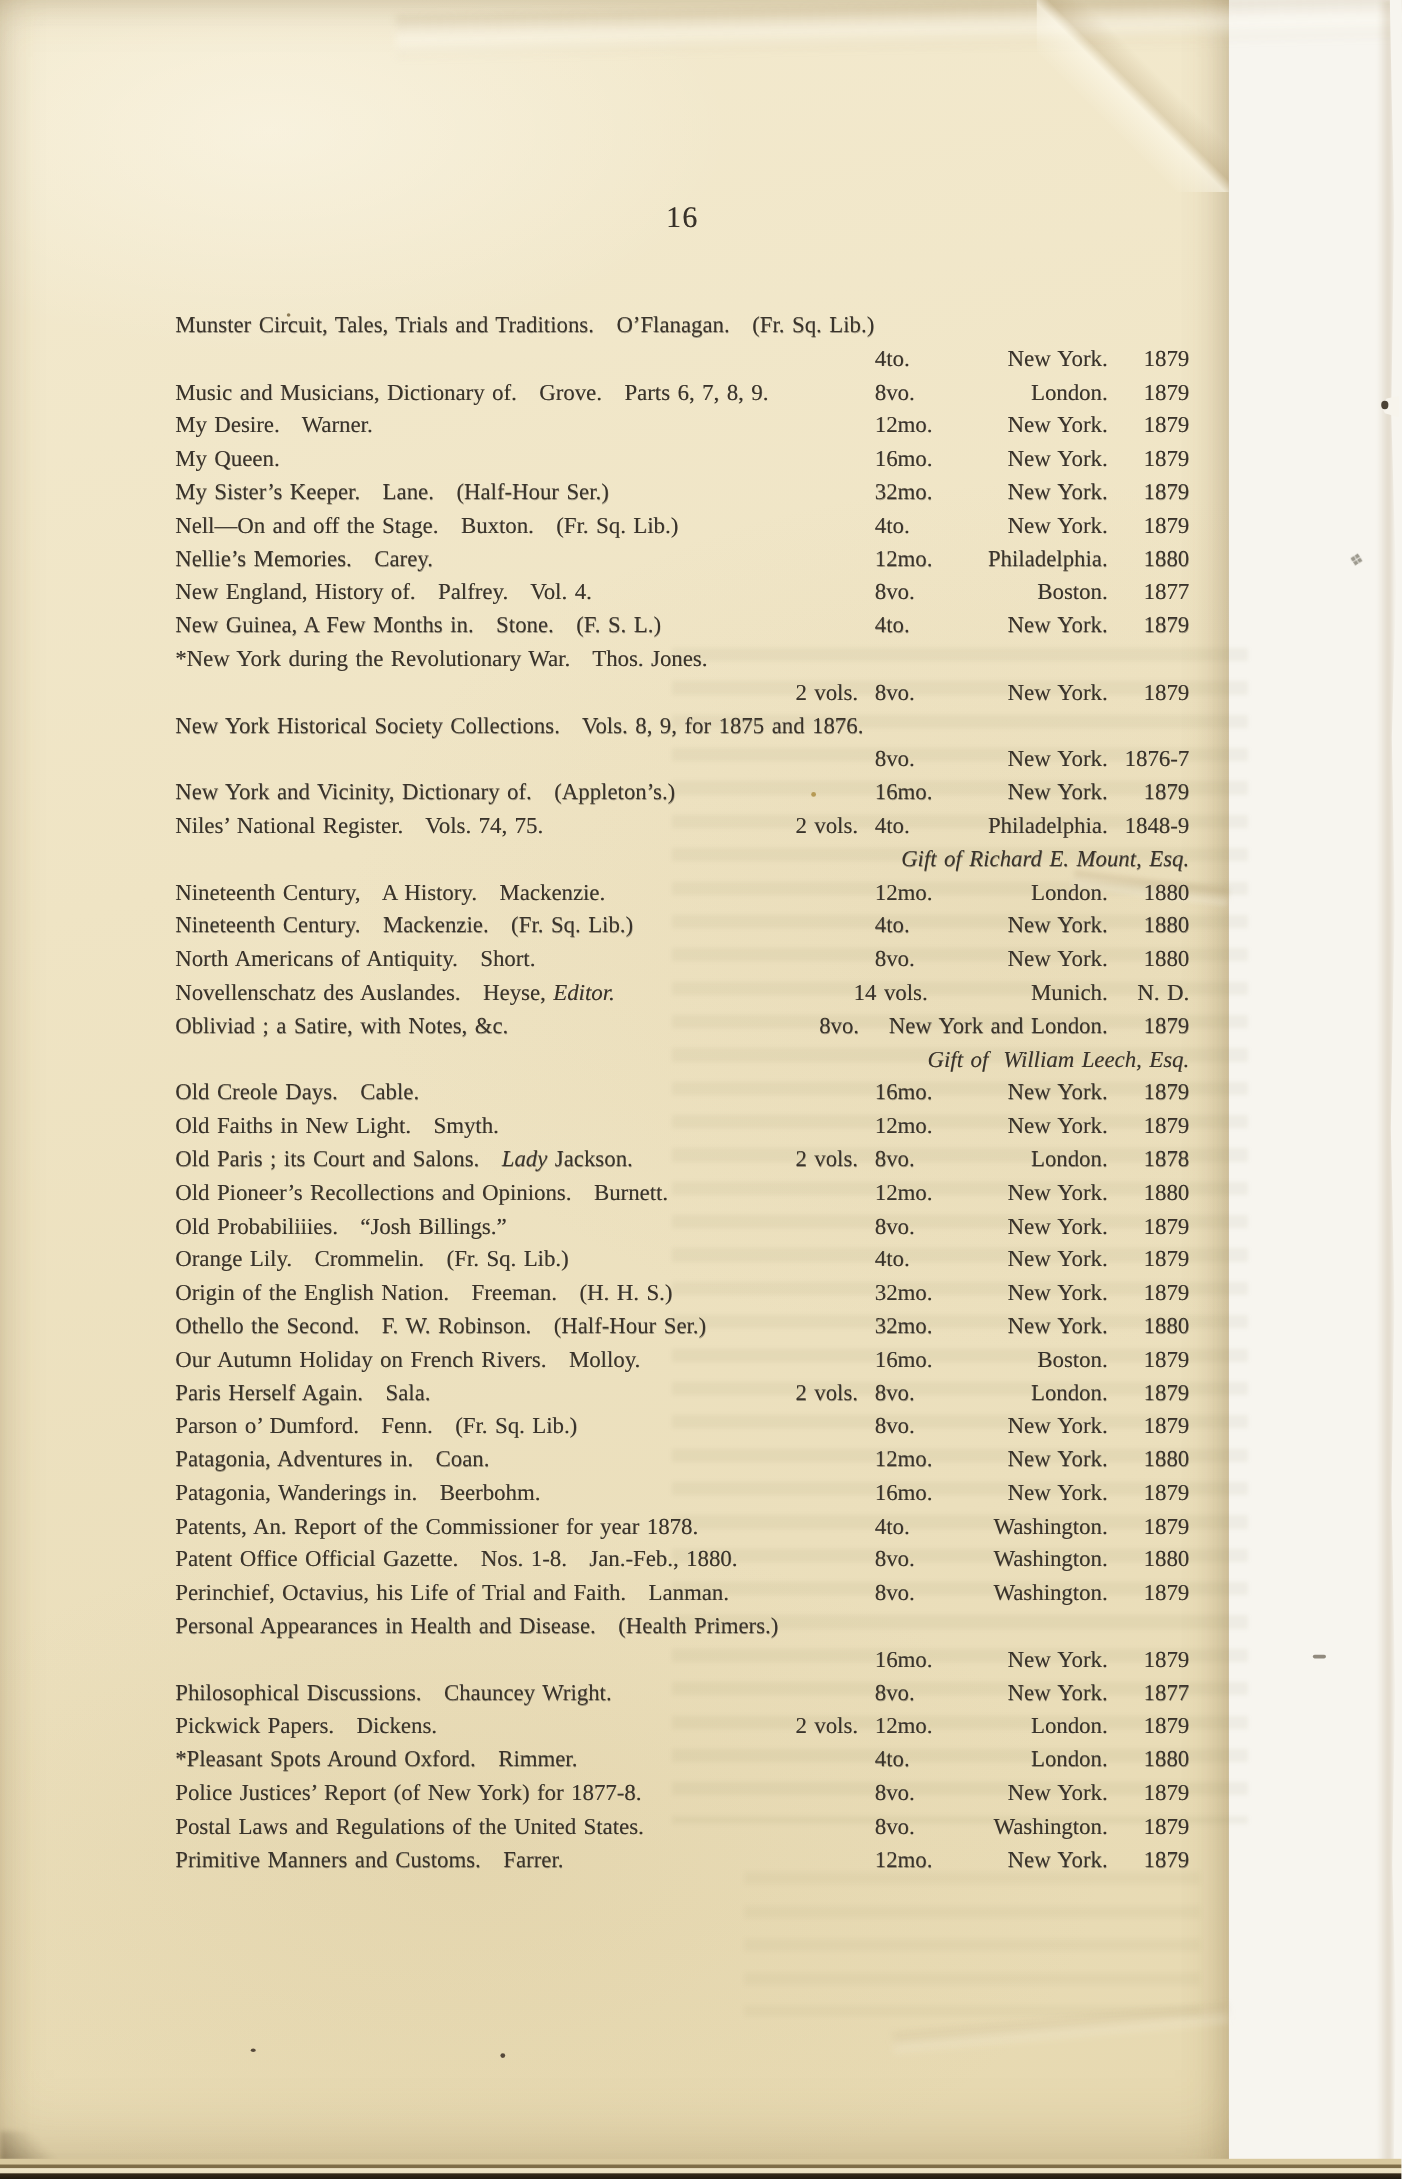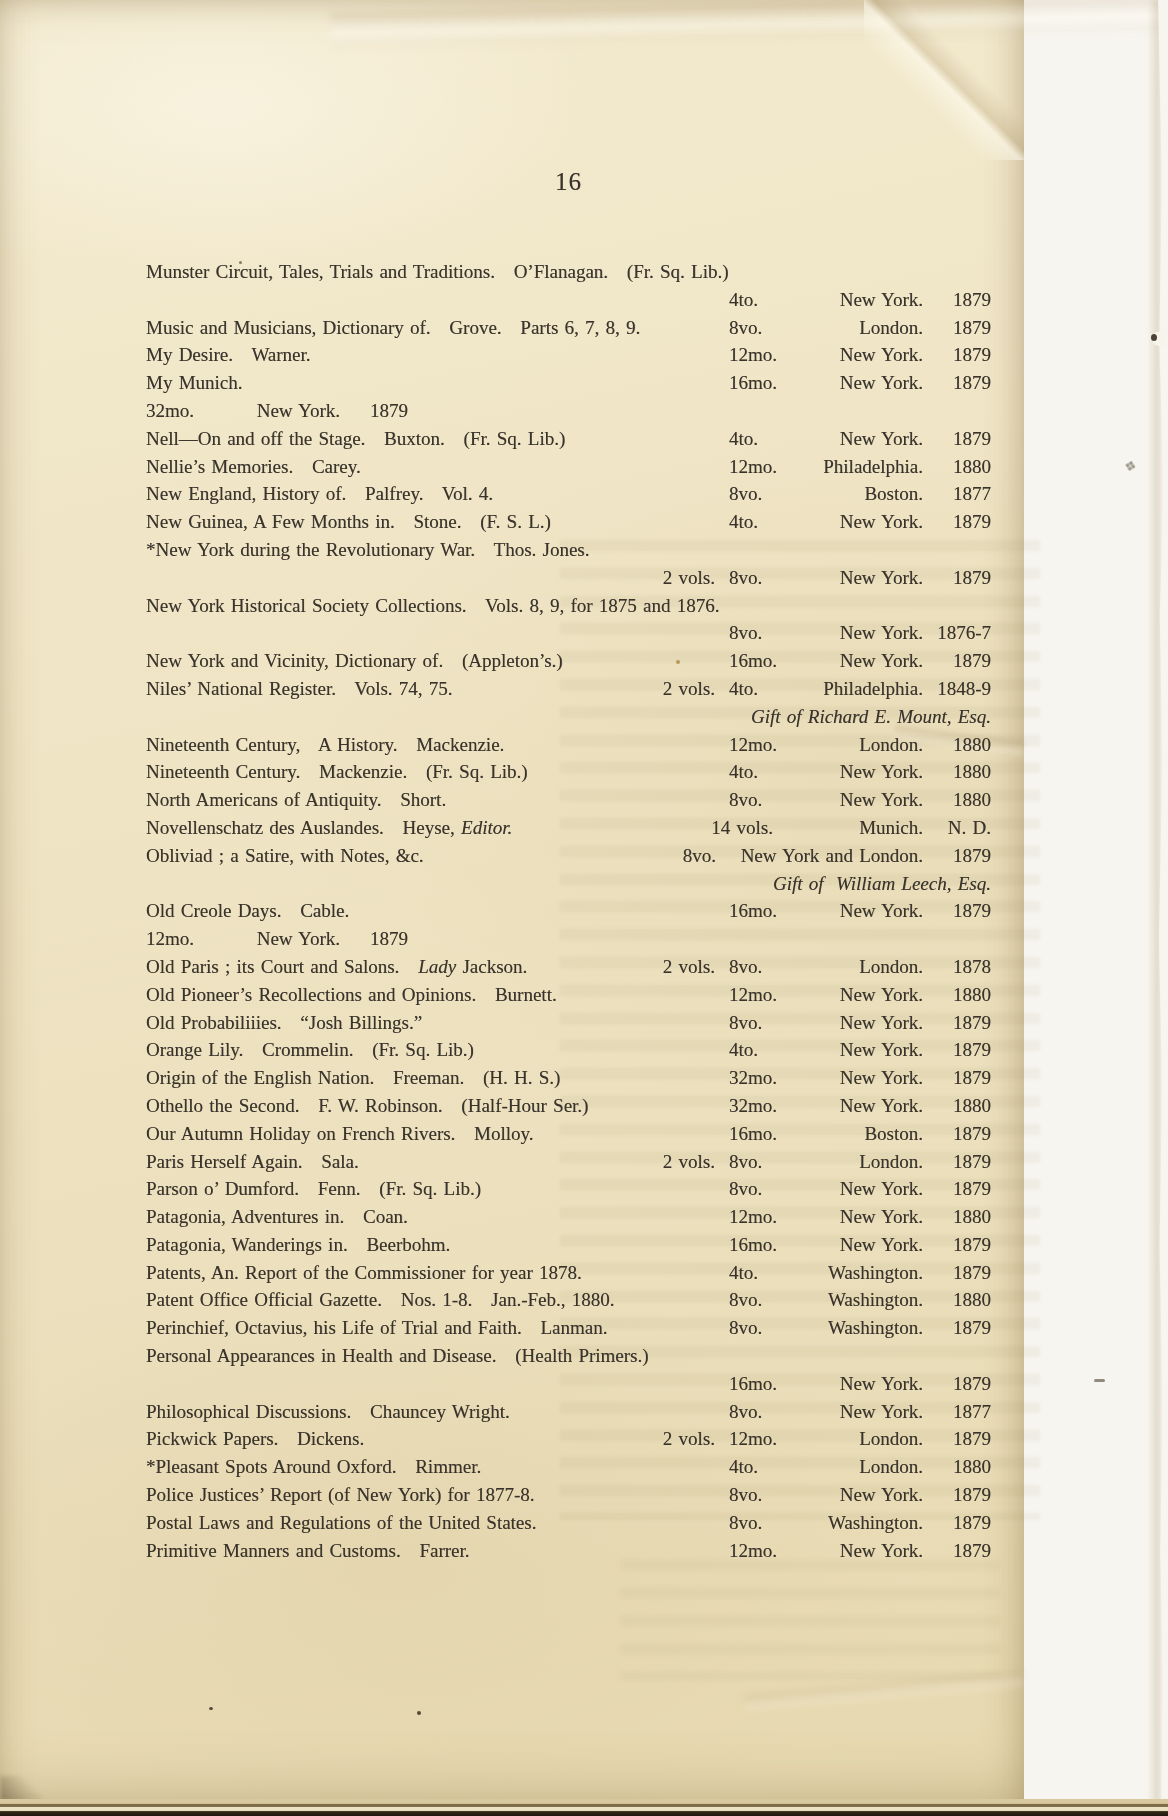--- a/index.html
+++ b/index.html
@@ -121,41 +121,41 @@
   <div class="corner-fold"></div>
   <div class="crease-right-mid"></div>
   <div class="crease-right-low"></div>
 
   <div class="page-number">16</div>
   <div class="entry-list">
       <div class="row"><span class="title"><span>Munster Circuit, Tales, Trials and Traditions.   O’Flanagan.   (Fr. Sq. Lib.)</span></span></div>
       <div class="row"><span class="title"></span><span class="size">4to.</span><span class="city">New York.</span><span class="year">1879</span></div>
       <div class="row"><span class="title"><span>Music and Musicians, Dictionary of.   Grove.   Parts 6, 7, 8, 9.</span></span><span class="size">8vo.</span><span class="city">London.</span><span class="year">1879</span></div>
       <div class="row"><span class="title"><span>My Desire.   Warner.</span></span><span class="size">12mo.</span><span class="city">New York.</span><span class="year">1879</span></div>
-      <div class="row"><span class="title"><span>My Munich.</span></span><span class="size">16mo.</span><span class="city">New York.</span><span class="year">1879</span></div>
-      <div class="row"><span class="size">32mo.</span><span class="city">New York.</span><span class="year">1879</span></div>
+      <div class="row"><span class="title"><span>My Queen.</span></span><span class="size">16mo.</span><span class="city">New York.</span><span class="year">1879</span></div>
+      <div class="row"><span class="title"><span>My Sister’s Keeper.   Lane.   (Half-Hour Ser.)</span></span><span class="size">32mo.</span><span class="city">New York.</span><span class="year">1879</span></div>
       <div class="row"><span class="title"><span>Nell—On and off the Stage.   Buxton.   (Fr. Sq. Lib.)</span></span><span class="size">4to.</span><span class="city">New York.</span><span class="year">1879</span></div>
       <div class="row"><span class="title"><span>Nellie’s Memories.   Carey.</span></span><span class="size">12mo.</span><span class="city">Philadelphia.</span><span class="year">1880</span></div>
       <div class="row"><span class="title"><span>New England, History of.   Palfrey.   Vol. 4.</span></span><span class="size">8vo.</span><span class="city">Boston.</span><span class="year">1877</span></div>
       <div class="row"><span class="title"><span>New Guinea, A Few Months in.   Stone.   (F. S. L.)</span></span><span class="size">4to.</span><span class="city">New York.</span><span class="year">1879</span></div>
       <div class="row"><span class="title"><span>*New York during the Revolutionary War.   Thos. Jones.</span></span></div>
       <div class="row"><span class="title"></span><span class="vols">2 vols.</span><span class="size">8vo.</span><span class="city">New York.</span><span class="year">1879</span></div>
       <div class="row"><span class="title"><span>New York Historical Society Collections.   Vols. 8, 9, for 1875 and 1876.</span></span></div>
       <div class="row"><span class="title"></span><span class="size">8vo.</span><span class="city">New York.</span><span class="year">1876-7</span></div>
       <div class="row"><span class="title"><span>New York and Vicinity, Dictionary of.   (Appleton’s.)</span></span><span class="size">16mo.</span><span class="city">New York.</span><span class="year">1879</span></div>
       <div class="row"><span class="title"><span>Niles’ National Register.   Vols. 74, 75.</span></span><span class="vols">2 vols.</span><span class="size">4to.</span><span class="city">Philadelphia.</span><span class="year">1848-9</span></div>
       <div class="row gift">Gift of Richard E. Mount, Esq.</div>
       <div class="row"><span class="title"><span>Nineteenth Century,   A History.   Mackenzie.</span></span><span class="size">12mo.</span><span class="city">London.</span><span class="year">1880</span></div>
       <div class="row"><span class="title"><span>Nineteenth Century.   Mackenzie.   (Fr. Sq. Lib.)</span></span><span class="size">4to.</span><span class="city">New York.</span><span class="year">1880</span></div>
       <div class="row"><span class="title"><span>North Americans of Antiquity.   Short.</span></span><span class="size">8vo.</span><span class="city">New York.</span><span class="year">1880</span></div>
       <div class="row"><span class="title"><span>Novellenschatz des Auslandes.   Heyse, </span><span class="it">Editor.</span></span><span class="vols">14 vols.</span><span class="city">Munich.</span><span class="year">N. D.</span></div>
       <div class="row"><span class="title"><span>Obliviad ; a Satire, with Notes, &amp;c.</span></span><span class="size">8vo.</span><span class="city">New York and London.</span><span class="year">1879</span></div>
       <div class="row gift">Gift of  William Leech, Esq.</div>
       <div class="row"><span class="title"><span>Old Creole Days.   Cable.</span></span><span class="size">16mo.</span><span class="city">New York.</span><span class="year">1879</span></div>
-      <div class="row"><span class="size">12mo.</span><span class="city">New York.</span><span class="year">1879</span></div>
+      <div class="row"><span class="title"><span>Old Faiths in New Light.   Smyth.</span></span><span class="size">12mo.</span><span class="city">New York.</span><span class="year">1879</span></div>
       <div class="row"><span class="title"><span>Old Paris ; its Court and Salons.   </span><span class="it">Lady</span><span> Jackson.</span></span><span class="vols">2 vols.</span><span class="size">8vo.</span><span class="city">London.</span><span class="year">1878</span></div>
       <div class="row"><span class="title"><span>Old Pioneer’s Recollections and Opinions.   Burnett.</span></span><span class="size">12mo.</span><span class="city">New York.</span><span class="year">1880</span></div>
       <div class="row"><span class="title"><span>Old Probabiliiies.   “Josh Billings.”</span></span><span class="size">8vo.</span><span class="city">New York.</span><span class="year">1879</span></div>
       <div class="row"><span class="title"><span>Orange Lily.   Crommelin.   (Fr. Sq. Lib.)</span></span><span class="size">4to.</span><span class="city">New York.</span><span class="year">1879</span></div>
       <div class="row"><span class="title"><span>Origin of the English Nation.   Freeman.   (H. H. S.)</span></span><span class="size">32mo.</span><span class="city">New York.</span><span class="year">1879</span></div>
       <div class="row"><span class="title"><span>Othello the Second.   F. W. Robinson.   (Half-Hour Ser.)</span></span><span class="size">32mo.</span><span class="city">New York.</span><span class="year">1880</span></div>
       <div class="row"><span class="title"><span>Our Autumn Holiday on French Rivers.   Molloy.</span></span><span class="size">16mo.</span><span class="city">Boston.</span><span class="year">1879</span></div>
       <div class="row"><span class="title"><span>Paris Herself Again.   Sala.</span></span><span class="vols">2 vols.</span><span class="size">8vo.</span><span class="city">London.</span><span class="year">1879</span></div>
       <div class="row"><span class="title"><span>Parson o’ Dumford.   Fenn.   (Fr. Sq. Lib.)</span></span><span class="size">8vo.</span><span class="city">New York.</span><span class="year">1879</span></div>
       <div class="row"><span class="title"><span>Patagonia, Adventures in.   Coan.</span></span><span class="size">12mo.</span><span class="city">New York.</span><span class="year">1880</span></div>

